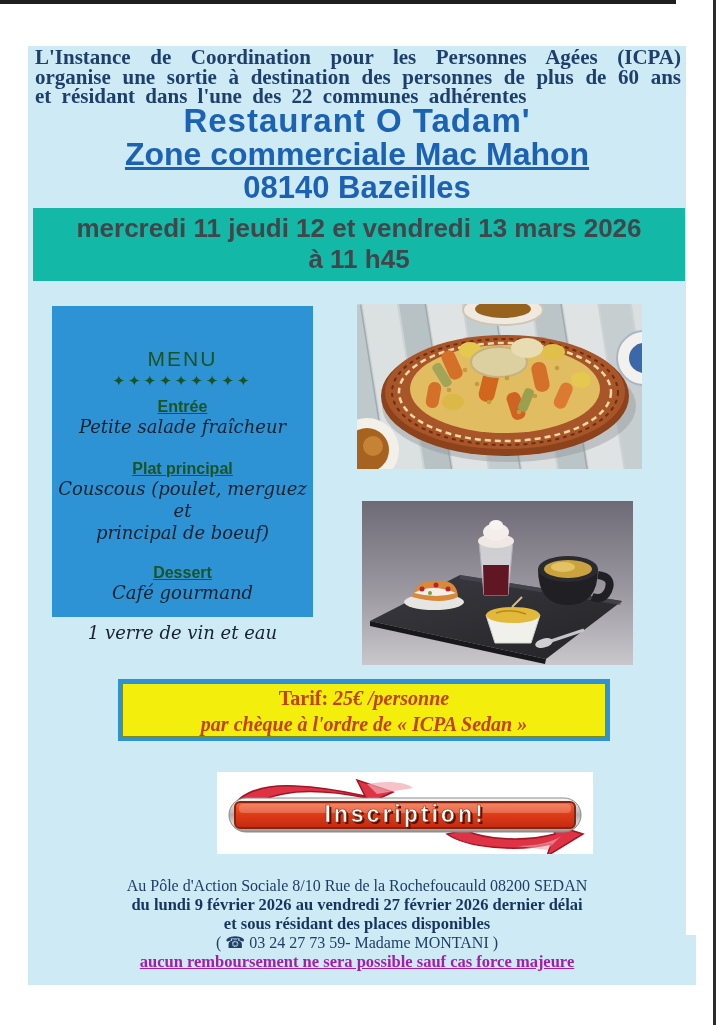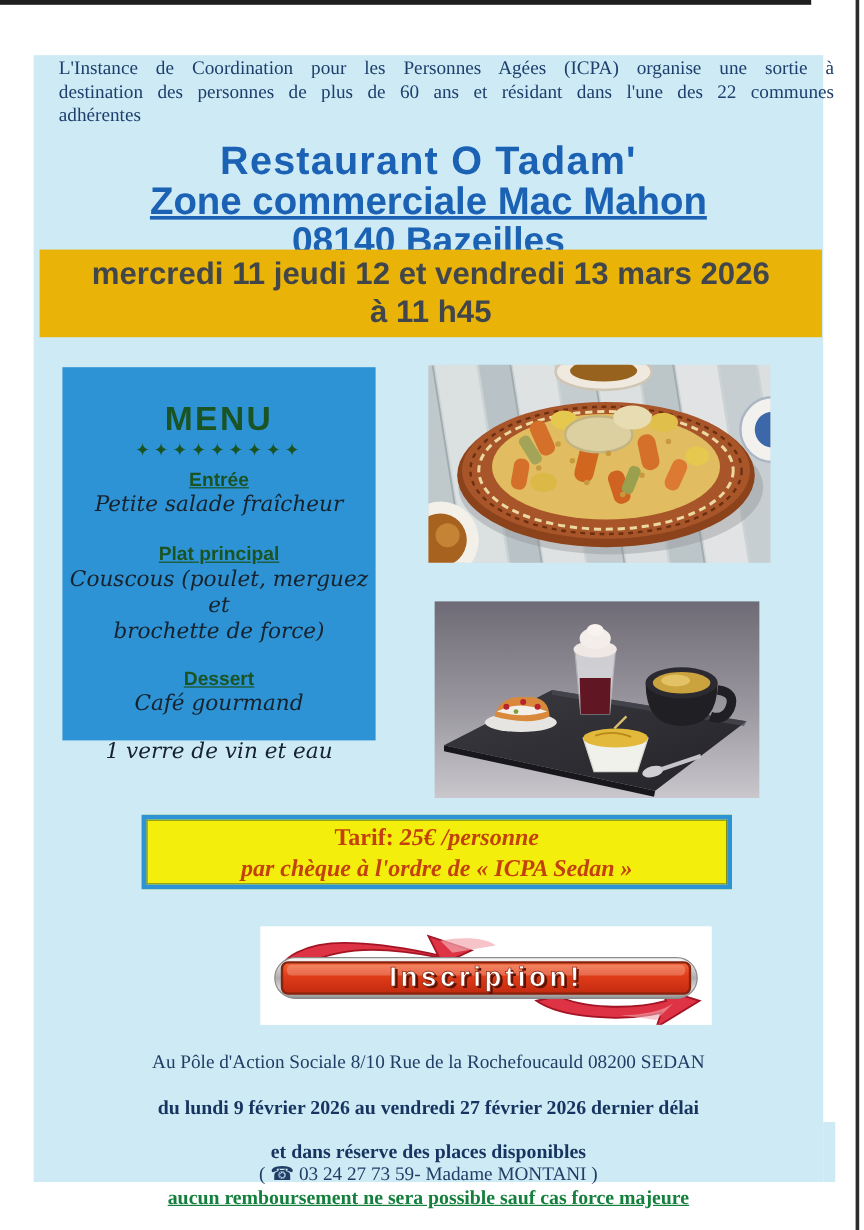--- a/index.html
+++ b/index.html
@@ -3,37 +3,37 @@
 <meta charset="utf-8">
 <style>
   html,body{margin:0;padding:0;}
   body{width:720px;height:1025px;background:#ffffff;position:relative;overflow:hidden;
        font-family:"Liberation Serif",serif;}
   .scan-top{position:absolute;left:0;top:0;width:676px;height:4px;background:#1f1f1f;}
   .scan-right{position:absolute;left:713px;top:0;width:3px;height:1025px;background:#2b2b2b;}
   .page{position:absolute;left:28px;top:46px;width:658px;height:939px;background:#cdeaf5;}
   .page-bump{position:absolute;left:686px;top:935px;width:10px;height:50px;background:#cdeaf5;}
 
-  .intro{position:absolute;left:21px;top:2px;width:646px;
-         font-family:"Liberation Serif",serif;font-weight:normal;font-size:16px;
+  .intro{position:absolute;left:7px;top:2px;width:646px;
+         font-family:"Liberation Serif",serif;font-weight:bold;font-size:21px;
          line-height:19.5px;color:#1e3f6d;text-align:justify;word-spacing:5px;}
 
-  .title{position:absolute;left:0;top:71px;width:100%;text-align:center;
+  .title{position:absolute;left:0;top:58px;width:100%;text-align:center;
          font-family:"Liberation Sans",sans-serif;font-weight:bold;color:#1b61b4;}
   .title .t1{font-size:33px;line-height:34px;letter-spacing:1px;}
   .title .t2{font-size:32px;line-height:33px;text-decoration:underline;}
   .title .t3{font-size:31px;line-height:33px;}
 
-  .band{position:absolute;left:5px;top:162px;width:652px;height:73px;background:#eab308;
+  .band{position:absolute;left:5px;top:162px;width:652px;height:73px;background:#14b8a6;
         font-family:"Liberation Sans",sans-serif;font-weight:bold;font-size:26px;
         color:#41464b;text-align:center;line-height:31px;padding-top:5px;box-sizing:border-box;}
 
   .menu{position:absolute;left:24px;top:260px;width:261px;height:311px;background:#2d93d4;
         text-align:center;font-family:"Liberation Sans",sans-serif;}
-  .menu-title{margin-top:27px;font-size:28px;font-weight:bold;color:#1b5424;letter-spacing:2px;}
+  .menu-title{margin-top:41px;font-size:21px;font-weight:normal;color:#1b5424;letter-spacing:2px;}
   .stars{margin-top:1px;font-size:15px;color:#1b5424;letter-spacing:3px;
          font-family:"DejaVu Sans",sans-serif;}
   .sec-label{font-size:16px;font-weight:bold;color:#1b5424;text-decoration:underline;}
   .m8{margin-top:8px;} .m22{margin-top:22px;text-align:center;} .m20{margin-top:20px;} .m18{margin-top:18px;}
   .item{font-family:"DejaVu Serif",serif;font-style:italic;font-size:18px;
         line-height:22px;color:#16222e;}
 
   .photo1{position:absolute;left:329px;top:258px;width:285px;height:165px;}
   .photo2{position:absolute;left:334px;top:455px;width:271px;height:164px;}
 
@@ -44,23 +44,23 @@
   .tarif b{font-style:normal;}
   .tarif i{font-weight:bold;}
 
   .inscription{position:absolute;left:189px;top:726px;width:376px;height:82px;background:#ffffff;
                cursor:pointer;}
   .inscription svg{display:block;}
 
   .footer{position:absolute;left:0;top:830px;width:100%;text-align:center;
           font-family:"Liberation Serif",serif;color:#203d66;}
   .f1{font-size:16px;line-height:19px;}
-  .f2,.f3{font-size:16.5px;line-height:19px;font-weight:bold;color:#17335f;margin-top:18px;}
+  .f2,.f3{font-size:16.5px;line-height:19px;font-weight:bold;color:#17335f;}
   .f4{font-size:16px;line-height:19px;}
-  .f5{font-size:16.5px;line-height:20px;font-weight:bold;color:#15803d;text-decoration:underline;}
+  .f5{font-size:16.5px;line-height:20px;font-weight:bold;color:#a21caf;text-decoration:underline;}
 </style>
 </head>
 <body>
 
 <div class="scan-top"></div>
 <div class="scan-right"></div>
 <div class="page-bump"></div>
 
 <div class="page">
 
@@ -77,21 +77,21 @@
     <div>à 11 h45</div>
   </div>
 
   <div class="menu">
     <div class="menu-title">MENU</div>
     <div class="stars">✦✦✦✦✦✦✦✦✦</div>
     <div class="sec-label m8">Entrée</div>
     <div class="item">Petite salade fraîcheur</div>
     <div class="sec-label m22">Plat principal</div>
     <div class="item">Couscous (poulet, merguez et</div>
-    <div class="item">brochette de force)</div>
+    <div class="item">principal de boeuf)</div>
     <div class="sec-label m20">Dessert</div>
     <div class="item">Café gourmand</div>
     <div class="item m18">1 verre de vin et eau</div>
   </div>
 
   <svg class="photo1" viewBox="0 0 285 165" aria-label="couscous dish photo">
     <rect width="285" height="165" fill="#ccd3d5"></rect>
     <g transform="rotate(-9 142 82)" opacity="0.8">
       <rect x="-40" y="-20" width="30" height="220" fill="#e9eced"></rect>
       <rect x="-8" y="-20" width="26" height="220" fill="#bcc6c9"></rect>
@@ -228,18 +228,18 @@
       <rect x="18" y="30" width="340" height="26" rx="5" fill="url(#redgrad)" stroke="#87230e" stroke-width="2"></rect>
       <rect x="22" y="32" width="332" height="9" rx="4" fill="#ffffff" opacity="0.22"></rect>
       <text x="190" y="51.5" text-anchor="middle" font-family="Liberation Sans, sans-serif" font-size="23" font-weight="bold" letter-spacing="3" fill="#5a1205">Inscription!</text>
       <text x="188" y="50" text-anchor="middle" font-family="Liberation Sans, sans-serif" font-size="23" font-weight="bold" letter-spacing="3" fill="#ffffff" stroke="#8a2a10" stroke-width="0.6">Inscription!</text>
     </svg>
   </div>
 
   <div class="footer">
     <div class="f1">Au Pôle d'Action Sociale 8/10 Rue de la Rochefoucauld  08200 SEDAN</div>
     <div class="f2">du lundi 9 février 2026 au vendredi 27 février 2026 dernier délai</div>
-    <div class="f3">et dans réserve des places disponibles</div>
+    <div class="f3">et sous résidant des places disponibles</div>
     <div class="f4">( ☎ 03 24 27 73 59- Madame MONTANI )</div>
     <div class="f5">aucun remboursement ne sera possible sauf cas force majeure</div>
   </div>
 
 </div>
 
 </body></html>

